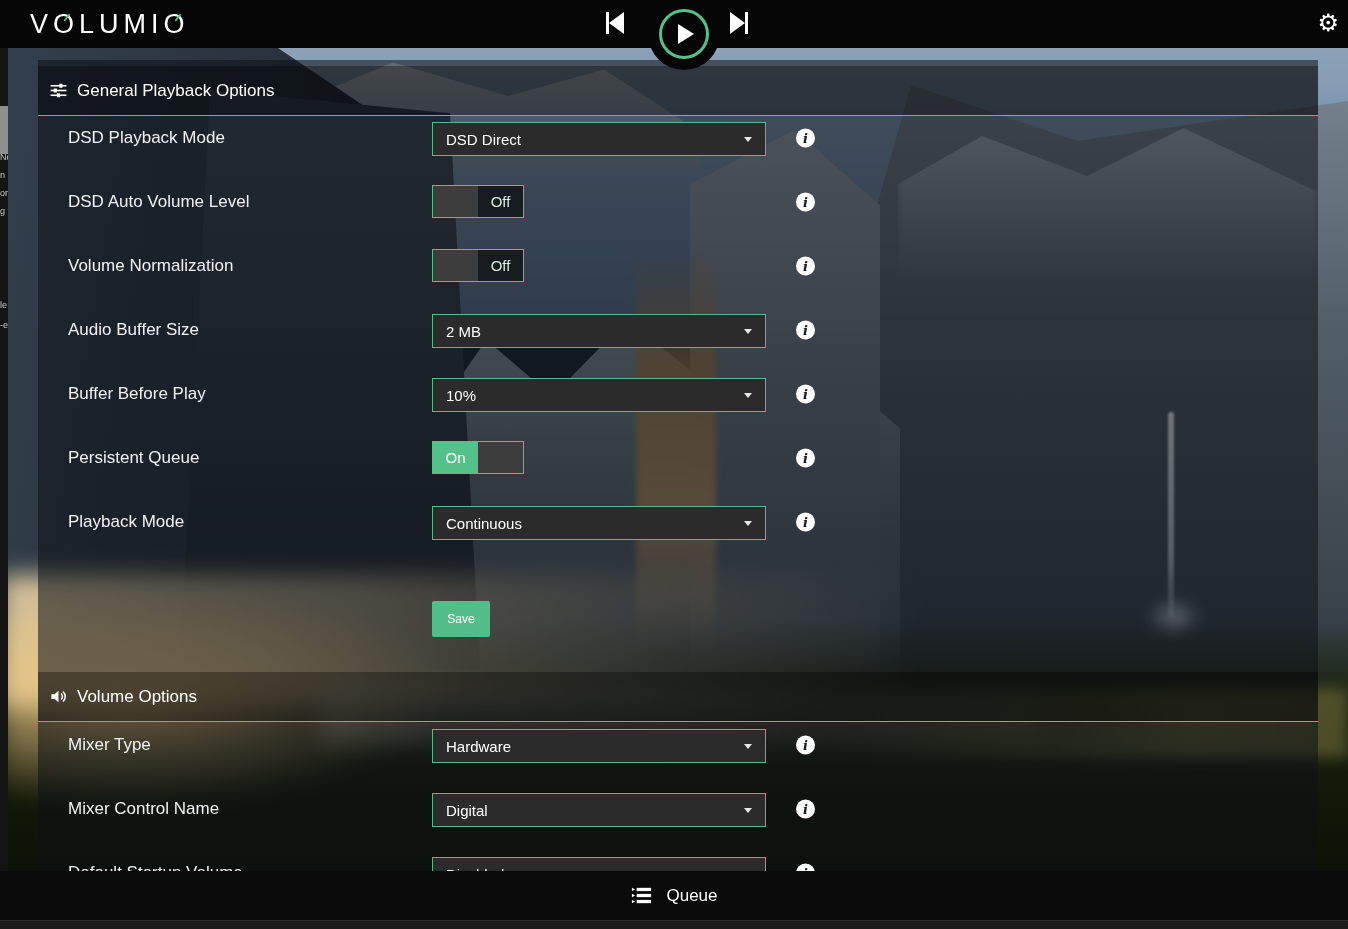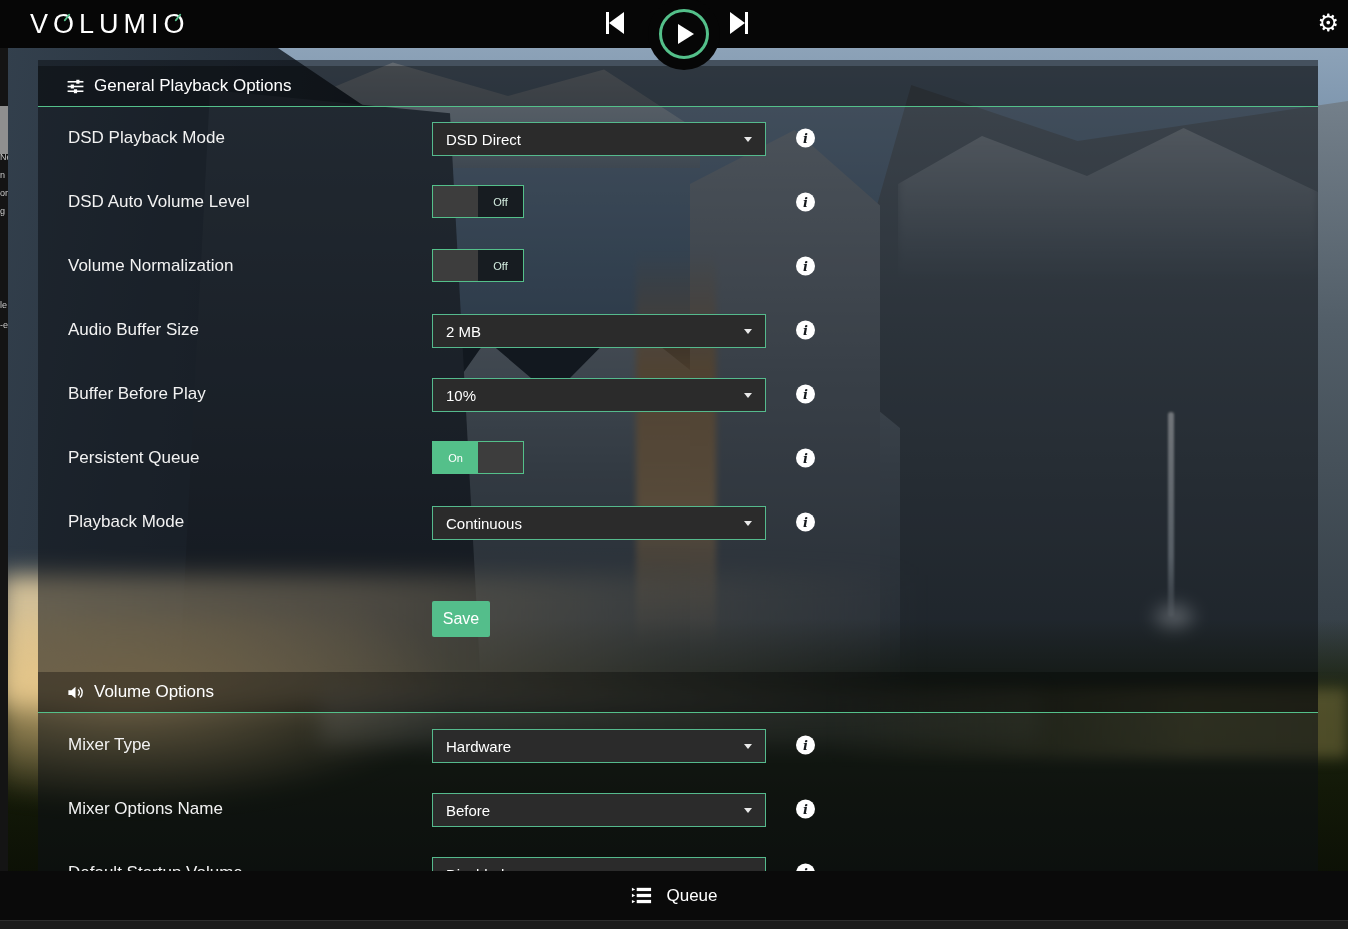--- a/index.html
+++ b/index.html
@@ -76,48 +76,48 @@
   #play-btn { position:absolute; left:659px; top:9px; width:50px; height:50px; border:3px solid #54c08a;
               border-radius:50%; display:flex; align-items:center; justify-content:center; cursor:pointer; }
   .play-tri { width:0; height:0; border-top:10px solid transparent; border-bottom:10px solid transparent;
               border-left:16px solid #fff; margin-left:4px; }
   #gear-btn { position:absolute; right:9px; top:8px; font-size:24px; color:#fff; line-height:30px;
               cursor:pointer; }
 
   
   #panel { position:absolute; left:38px; top:60px; width:1280px; height:811px; z-index:5;
            background:rgba(13,16,21,.55); overflow:hidden; }
-  .section-hdr { position:absolute; left:0; width:100%; height:41px; background:rgba(0,0,0,.32);
+  .section-hdr { position:absolute; left:0; width:100%; height:50px; background:rgba(0,0,0,.32);
                  border-bottom:1px solid #54c08a; display:flex; align-items:center; gap:9px;
-                 padding-left:28px; }
+                 padding-left:11px; }
   #hdr1 { top:6px; } #hdr2 { top:612px; }
   .hdr-title { font-size:17px; color:#fff; }
   .hdr-icon { width:19px; height:19px; display:flex; }
 
   .row { position:absolute; left:0; width:100%; height:31px; }
   .row-label { position:absolute; left:30px; top:50%; transform:translateY(-50%);
                font-size:17px; color:#f2f2f2; white-space:nowrap; }
   .select { position:absolute; left:394px; top:0; width:334px; height:31px; background:#2b2b2b;
             border:1px solid #55ba8d; display:flex; align-items:center; padding:16px 13px; cursor:pointer; }
   .sel-val { font-size:15px; color:#fff; flex:1; }
   .caret { width:0; height:0; border-left:4px solid transparent; border-right:4px solid transparent;
            border-top:5px solid #e9e9e9; }
   .toggle { position:absolute; left:394px; top:-1px; width:92px; height:33px; border:1px solid #54c08a;
             display:flex; cursor:pointer; }
   .tg-knob { width:50%; background:#3d3d3d; }
-  .tg-side { width:50%; display:flex; align-items:center; justify-content:center; font-size:11px; }
+  .tg-side { width:50%; display:flex; align-items:center; justify-content:center; font-size:15px; }
   .tg-on  { background:#54c08a; color:#fff; }
   .tg-off { background:#171c21; color:#d3ecdf; }
   .info-icon { position:absolute; left:758px; top:50%; transform:translateY(-50%); width:19px; height:19px;
                border-radius:50%; background:#fff; display:flex; align-items:center; justify-content:center;
                cursor:pointer; }
   .info-i { font-family:"DejaVu Serif", serif; font-weight:700; font-style:italic; font-size:13px;
             color:#15191d; line-height:1; }
   #save-btn { position:absolute; left:394px; top:541px; width:58px; height:36px; background:#54be8b;
-              border:none; border-radius:2px; color:#fff; font-size:16px;
+              border:none; border-radius:2px; color:#fff; font-size:12px;
               font-family:"Liberation Sans",sans-serif; cursor:pointer; }
 
   
   #bottomnav { position:absolute; left:0; top:871px; width:1348px; height:49px; background:#0a0a0a;
                display:flex; z-index:30; }
   .nav-tab { flex:1; display:flex; align-items:center; justify-content:center; gap:13px;
              color:#fff; font-size:17px; cursor:pointer; }
   .nav-tab.active { background:#7e8994; }
   .nav-icon { width:23px; height:23px; display:flex; }
   #bottomstrip { position:absolute; left:0; top:920px; width:1348px; height:9px; background:#1b1b1b;
@@ -294,23 +294,23 @@
           <div class="row-label">Mixer Type</div>
           <div class="select">
             <span class="sel-val">Hardware</span>
             <span class="caret"></span>
           </div>
           <div class="info-icon">
             <span class="info-i">i</span>
           </div>
         </div>
         <div class="row" style="top: 733px;">
-          <div class="row-label">Mixer Options Name</div>
-          <div class="select">
-            <span class="sel-val">Before</span>
+          <div class="row-label">Mixer Control Name</div>
+          <div class="select">
+            <span class="sel-val">Digital</span>
             <span class="caret"></span>
           </div>
           <div class="info-icon">
             <span class="info-i">i</span>
           </div>
         </div>
         <div class="row" style="top: 797px;">
           <div class="row-label">Default Startup Volume</div>
           <div class="select">
             <span class="sel-val">Disabled</span>

